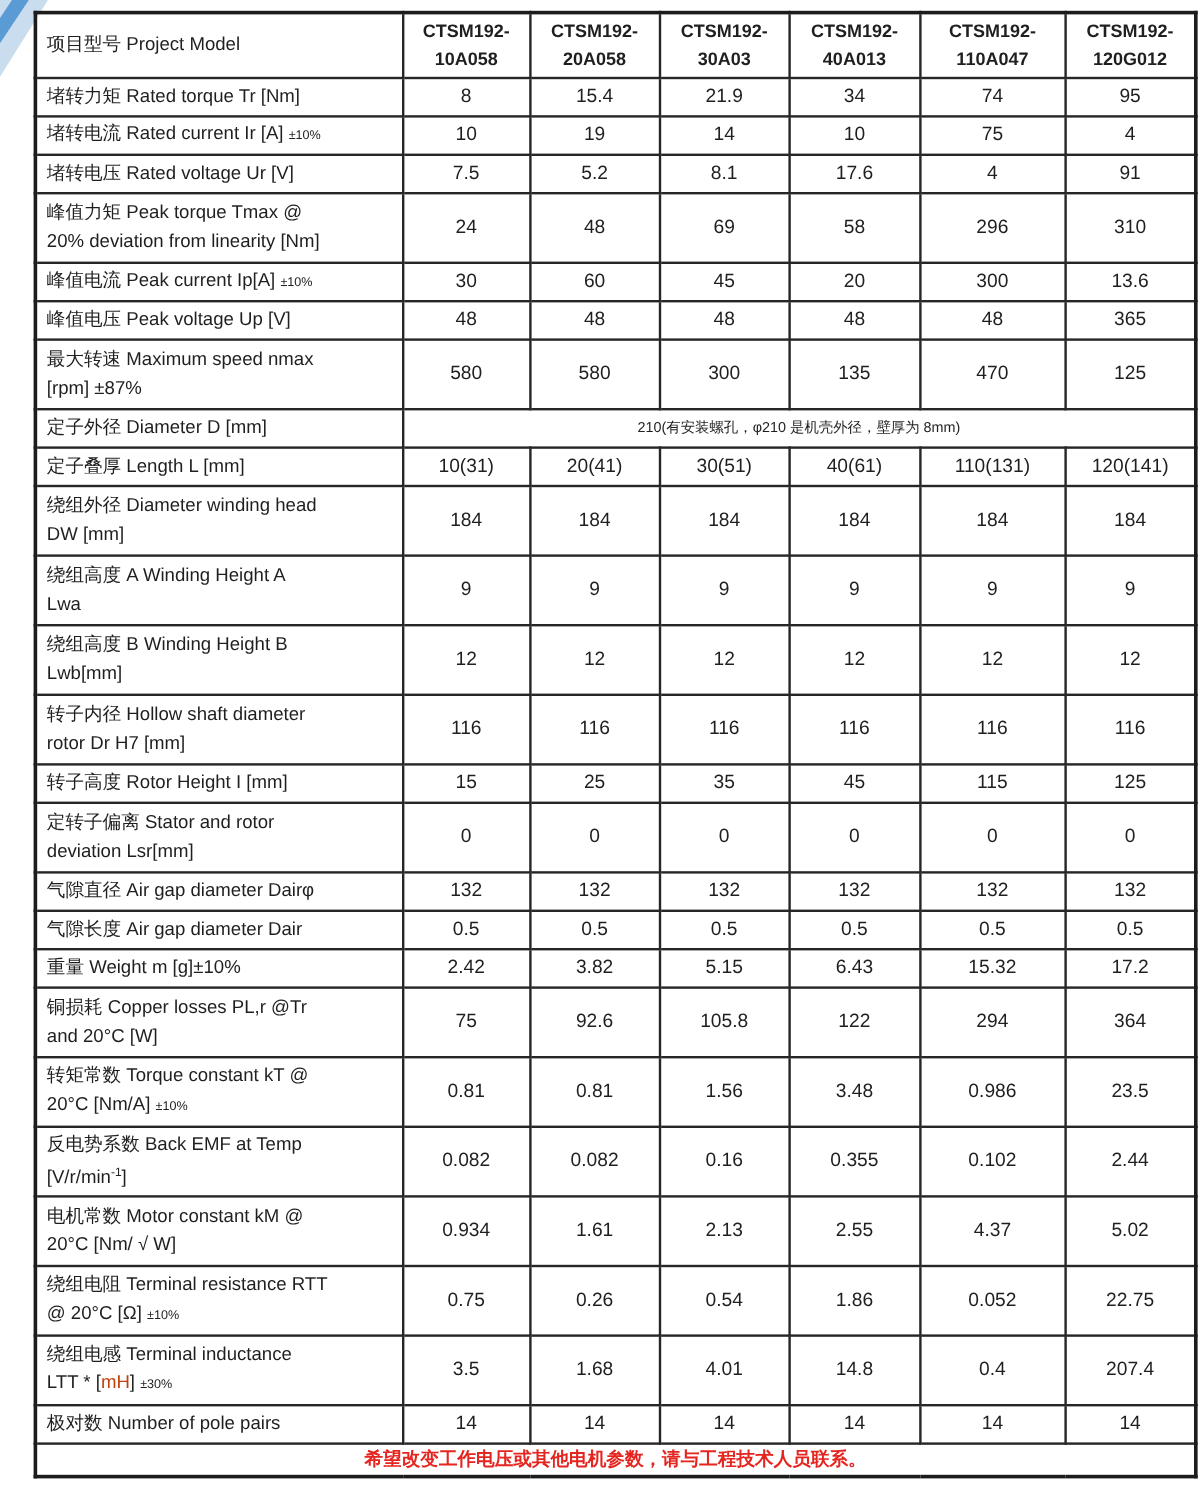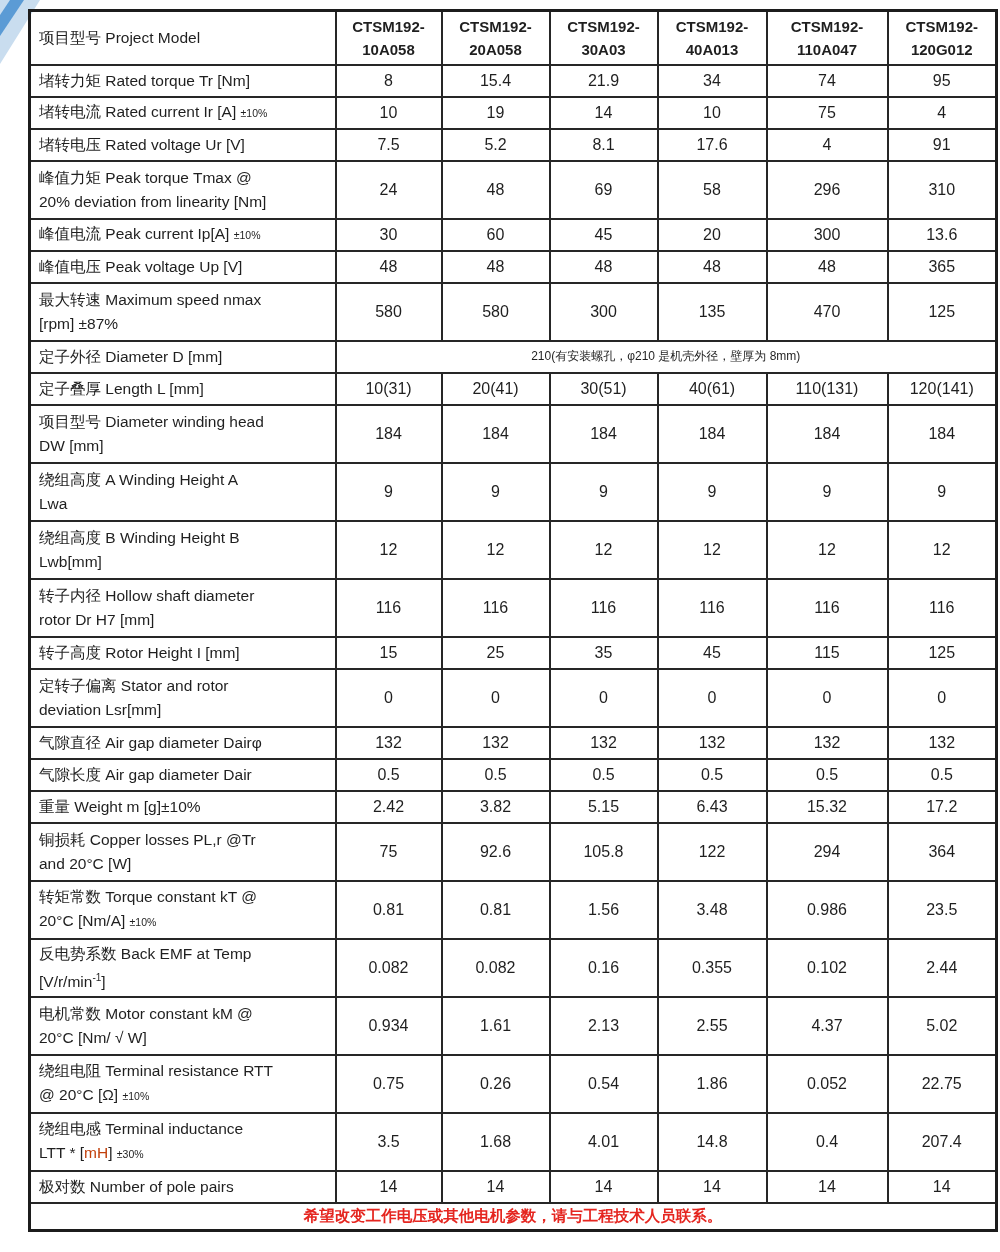--- a/index.html
+++ b/index.html
@@ -177,21 +177,21 @@
       <tr class="r1">
         <td class="label-td"><span>定子叠厚 Length L [mm]</span></td>
         <td class="value-td">10(31)</td>
         <td class="value-td">20(41)</td>
         <td class="value-td">30(51)</td>
         <td class="value-td">40(61)</td>
         <td class="value-td">110(131)</td>
         <td class="value-td">120(141)</td>
       </tr>
       <tr class="r2">
-        <td class="label-td"><span>项目型号 Diameter winding head
+        <td class="label-td"><span>绕组外径 Diameter winding head
 DW [mm]</span></td>
         <td class="value-td">184</td>
         <td class="value-td">184</td>
         <td class="value-td">184</td>
         <td class="value-td">184</td>
         <td class="value-td">184</td>
         <td class="value-td">184</td>
       </tr>
       <tr class="r2">
         <td class="label-td"><span>绕组高度 A Winding Height A

